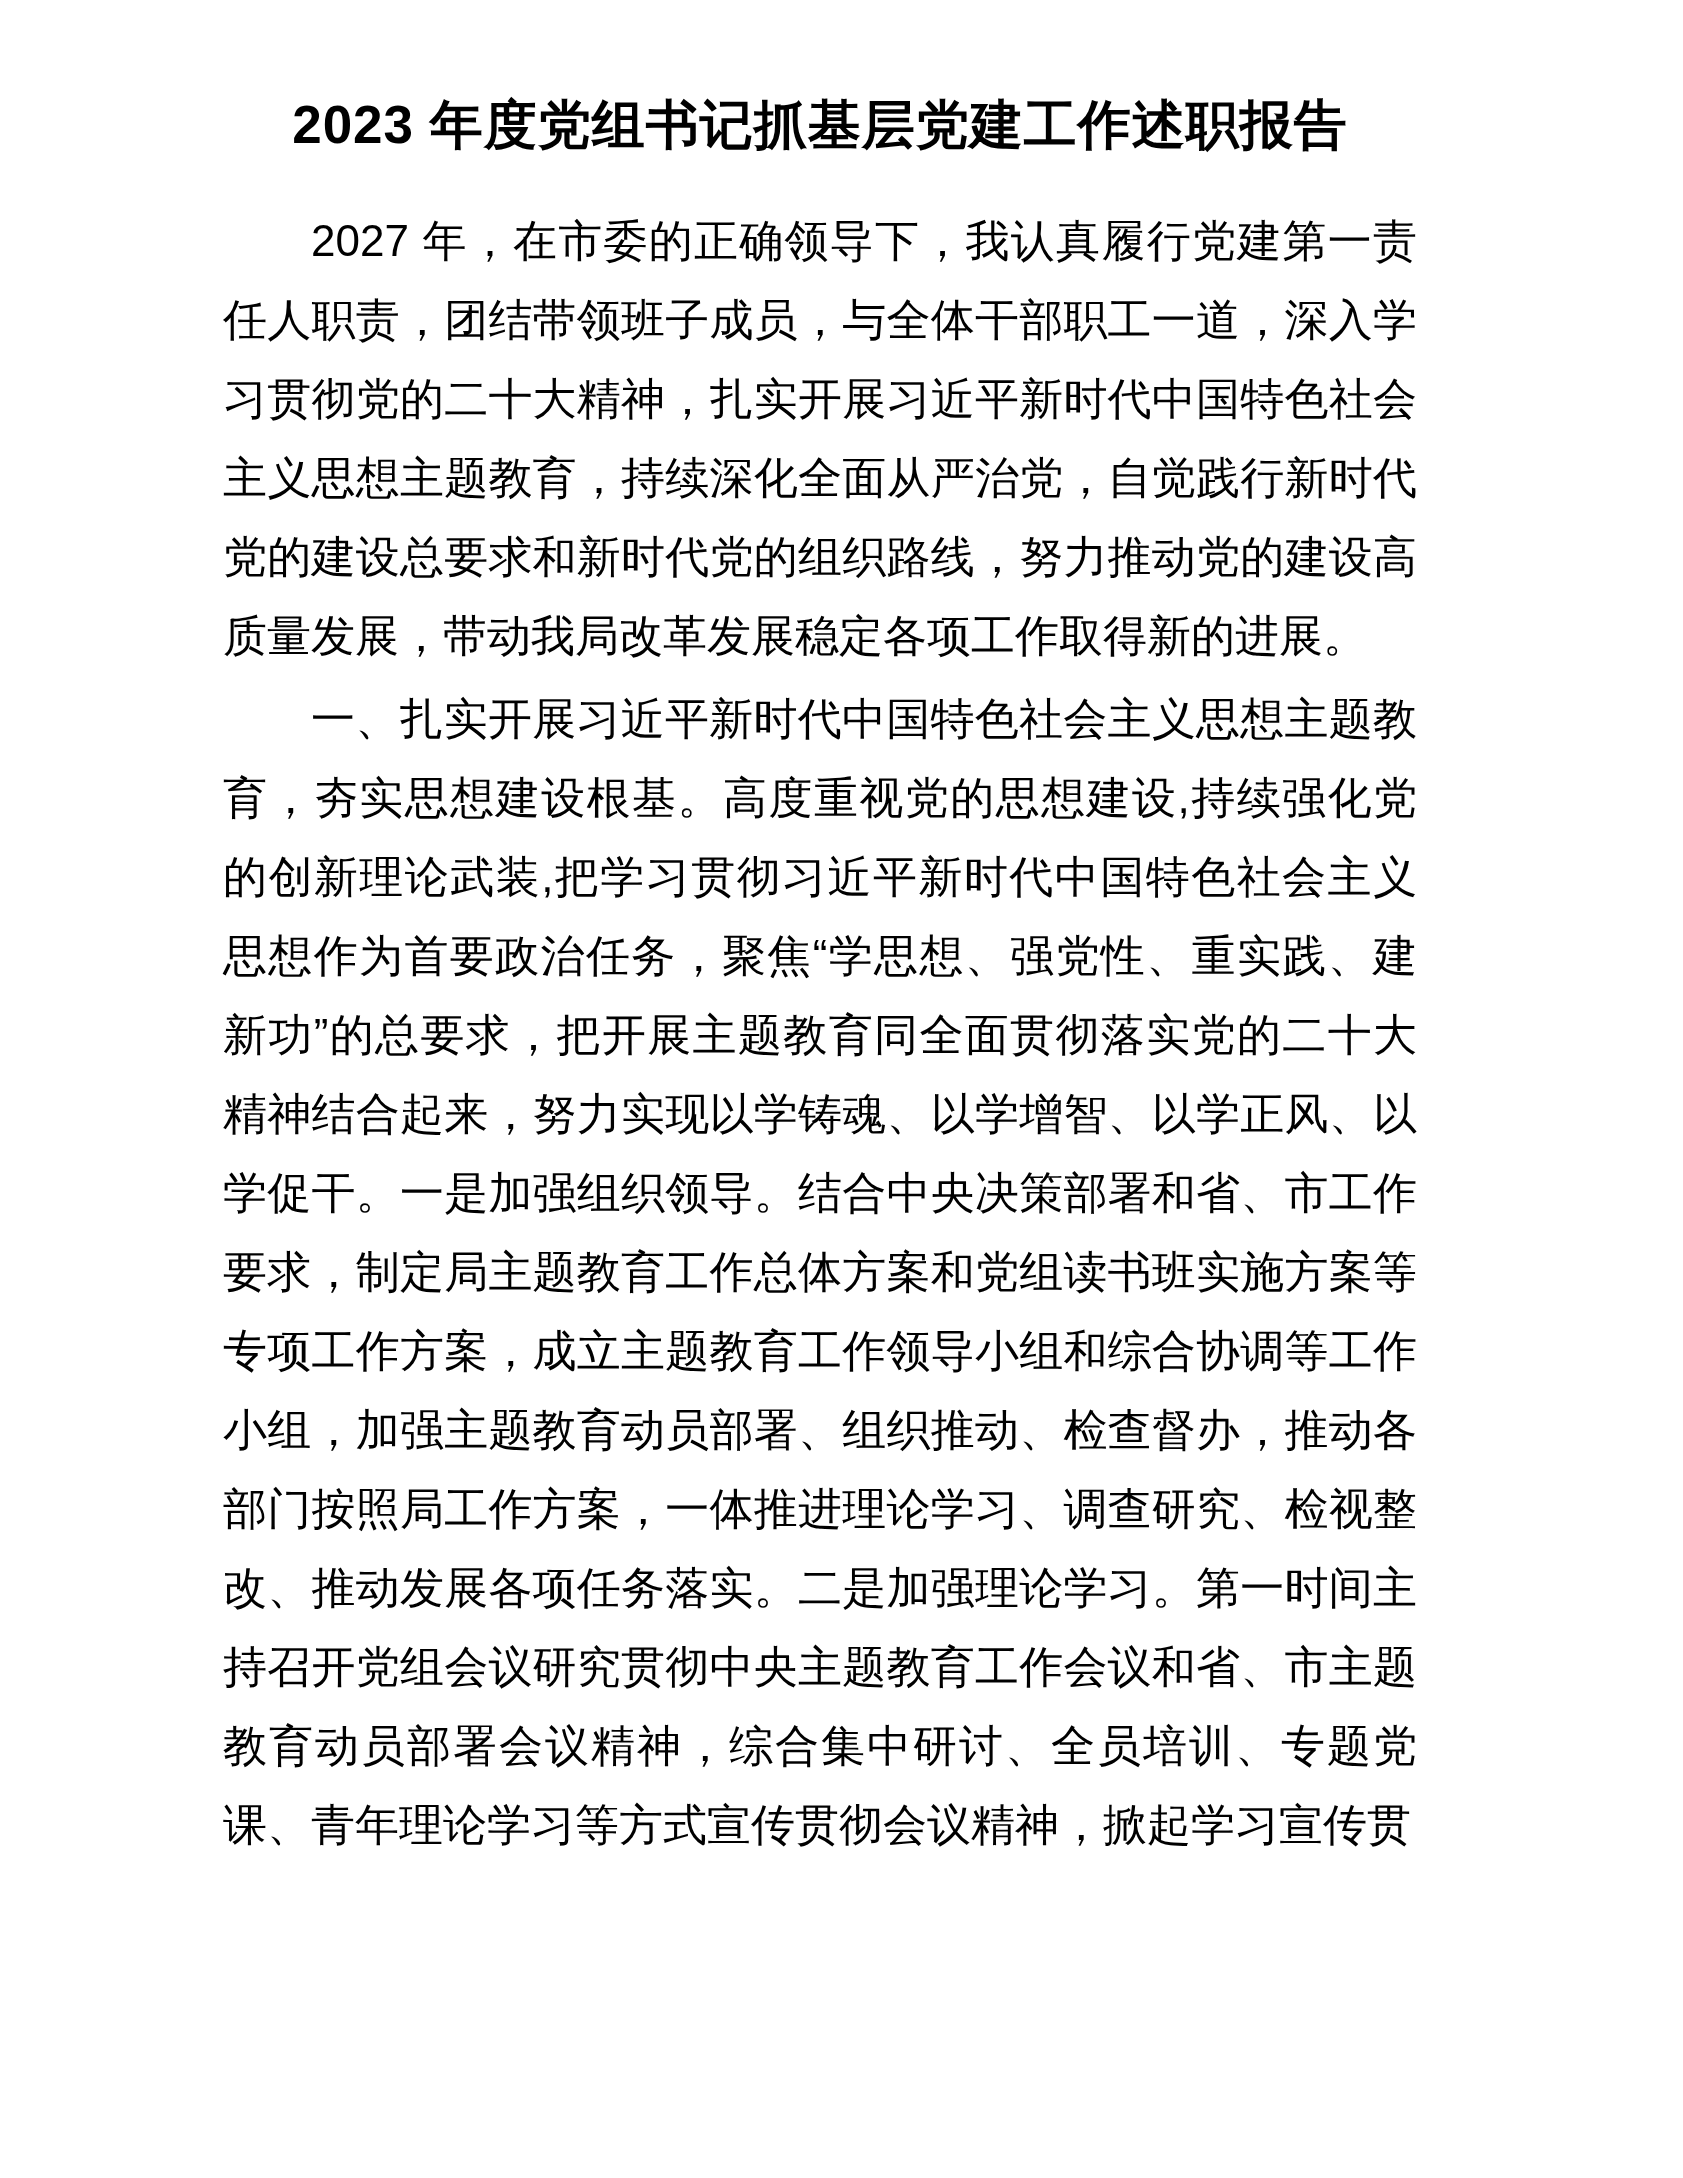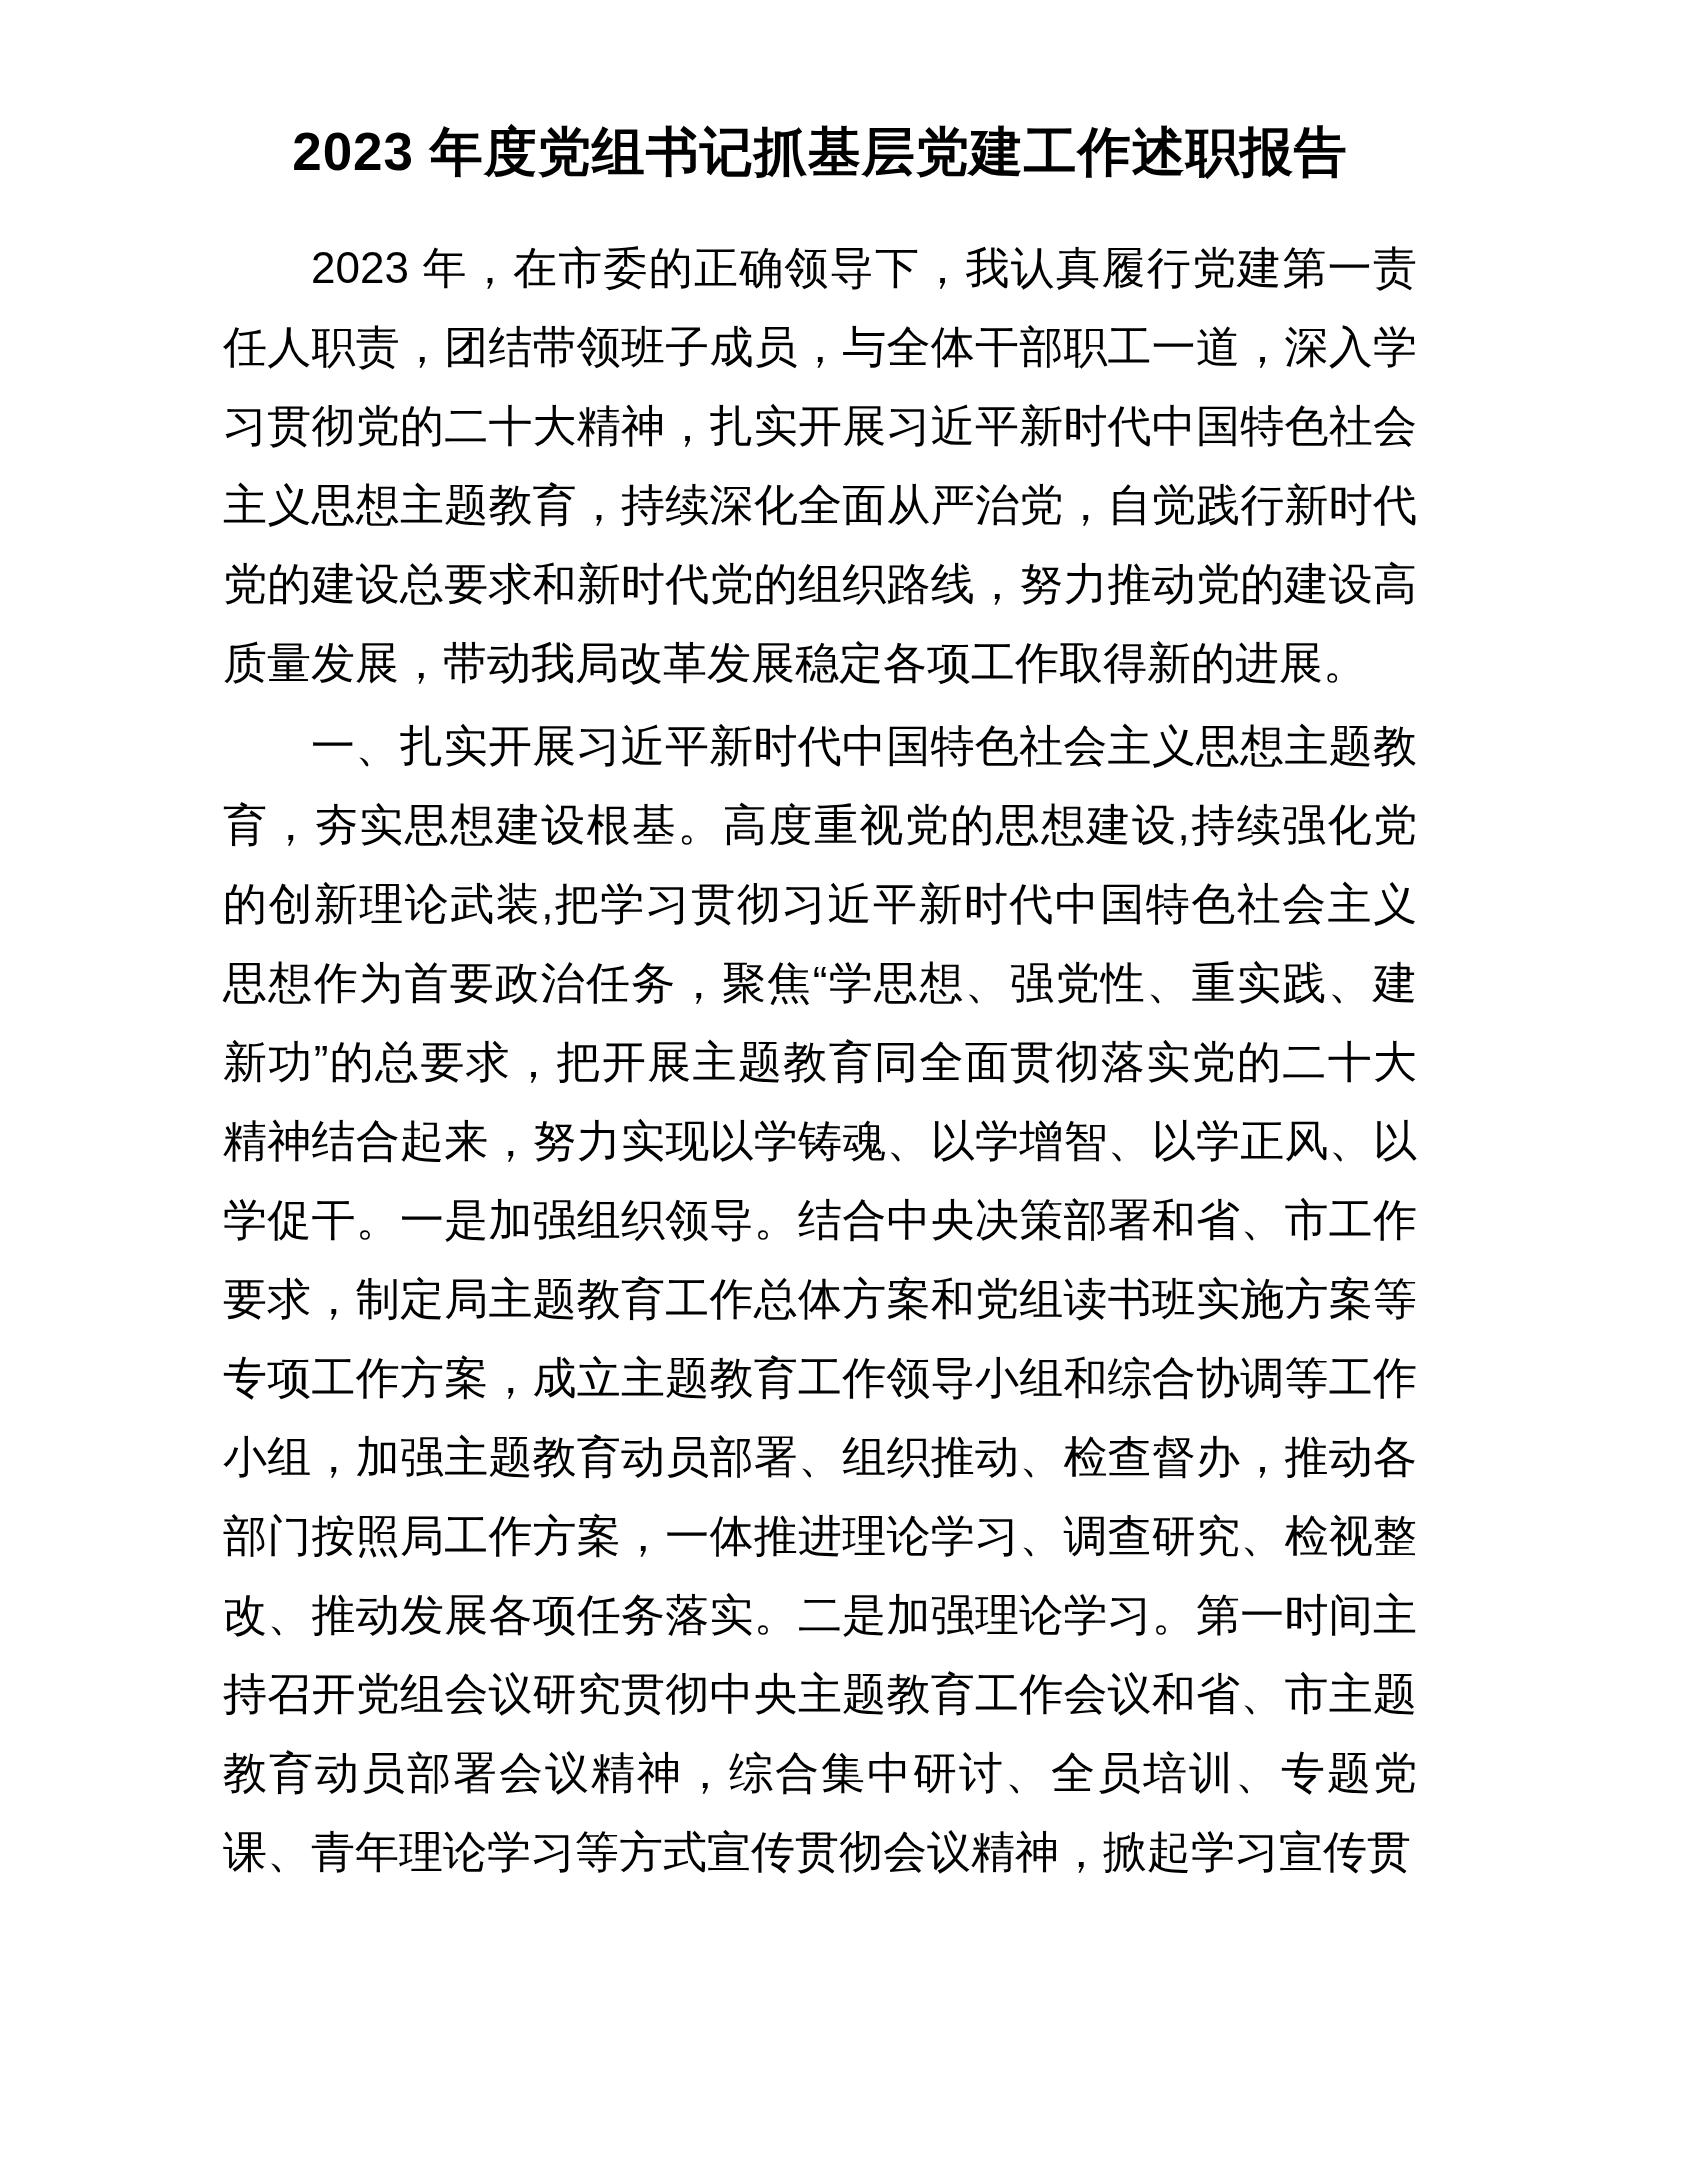--- a/index.html
+++ b/index.html
@@ -9,21 +9,21 @@
     background: #ffffff;
   }
   .page {
     position: relative;
     width: 1683px;
     height: 2178px;
     margin: 0 auto;
     background: #ffffff;
     color: #000000;
     font-family: "Liberation Sans", sans-serif;
-    padding: 112px 266px 0 223px;
+    padding: 85px 266px 0 223px;
     overflow: hidden;
   }
   .doc-title {
     margin: 0 0 36px 0;
     font-size: 53px;
     font-weight: 700;
     line-height: 1.5;
     text-align: center;
     letter-spacing: 1px;
     white-space: nowrap;
@@ -38,17 +38,17 @@
     word-break: break-all;
     overflow-wrap: break-word;
   }
 </style>
 </head>
 <body>
 
 <div class="page">
   <h1 class="doc-title">2023 年度党组书记抓基层党建工作述职报告</h1>
 
-  <p class="doc-para">2023 年，在市委的正确领导下，我认真履行党建第一责任人职责，团结带领班子成员，与全体干部职工一道，深入学习贯彻党的二十大精神，扎实开展习近平新时代中国特色社会主义思想主题教育，持续深化全面从严治党，自觉践行新时代党的建设总要求和新时代党的组织路线，努力推动党的建设高质量发展，带动我局改革发展稳定各项工作取得新的进展。</p>
+  <p class="doc-para">2027 年，在市委的正确领导下，我认真履行党建第一责任人职责，团结带领班子成员，与全体干部职工一道，深入学习贯彻党的二十大精神，扎实开展习近平新时代中国特色社会主义思想主题教育，持续深化全面从严治党，自觉践行新时代党的建设总要求和新时代党的组织路线，努力推动党的建设高质量发展，带动我局改革发展稳定各项工作取得新的进展。</p>
 
   <p class="doc-para">一、扎实开展习近平新时代中国特色社会主义思想主题教育，夯实思想建设根基。高度重视党的思想建设,持续强化党的创新理论武装,把学习贯彻习近平新时代中国特色社会主义思想作为首要政治任务，聚焦“学思想、强党性、重实践、建新功”的总要求，把开展主题教育同全面贯彻落实党的二十大精神结合起来，努力实现以学铸魂、以学增智、以学正风、以学促干。一是加强组织领导。结合中央决策部署和省、市工作要求，制定局主题教育工作总体方案和党组读书班实施方案等专项工作方案，成立主题教育工作领导小组和综合协调等工作小组，加强主题教育动员部署、组织推动、检查督办，推动各部门按照局工作方案，一体推进理论学习、调查研究、检视整改、推动发展各项任务落实。二是加强理论学习。第一时间主持召开党组会议研究贯彻中央主题教育工作会议和省、市主题教育动员部署会议精神，综合集中研讨、全员培训、专题党课、青年理论学习等方式宣传贯彻会议精神，掀起学习宣传贯</p>
 </div>
 
 
 </body></html>

